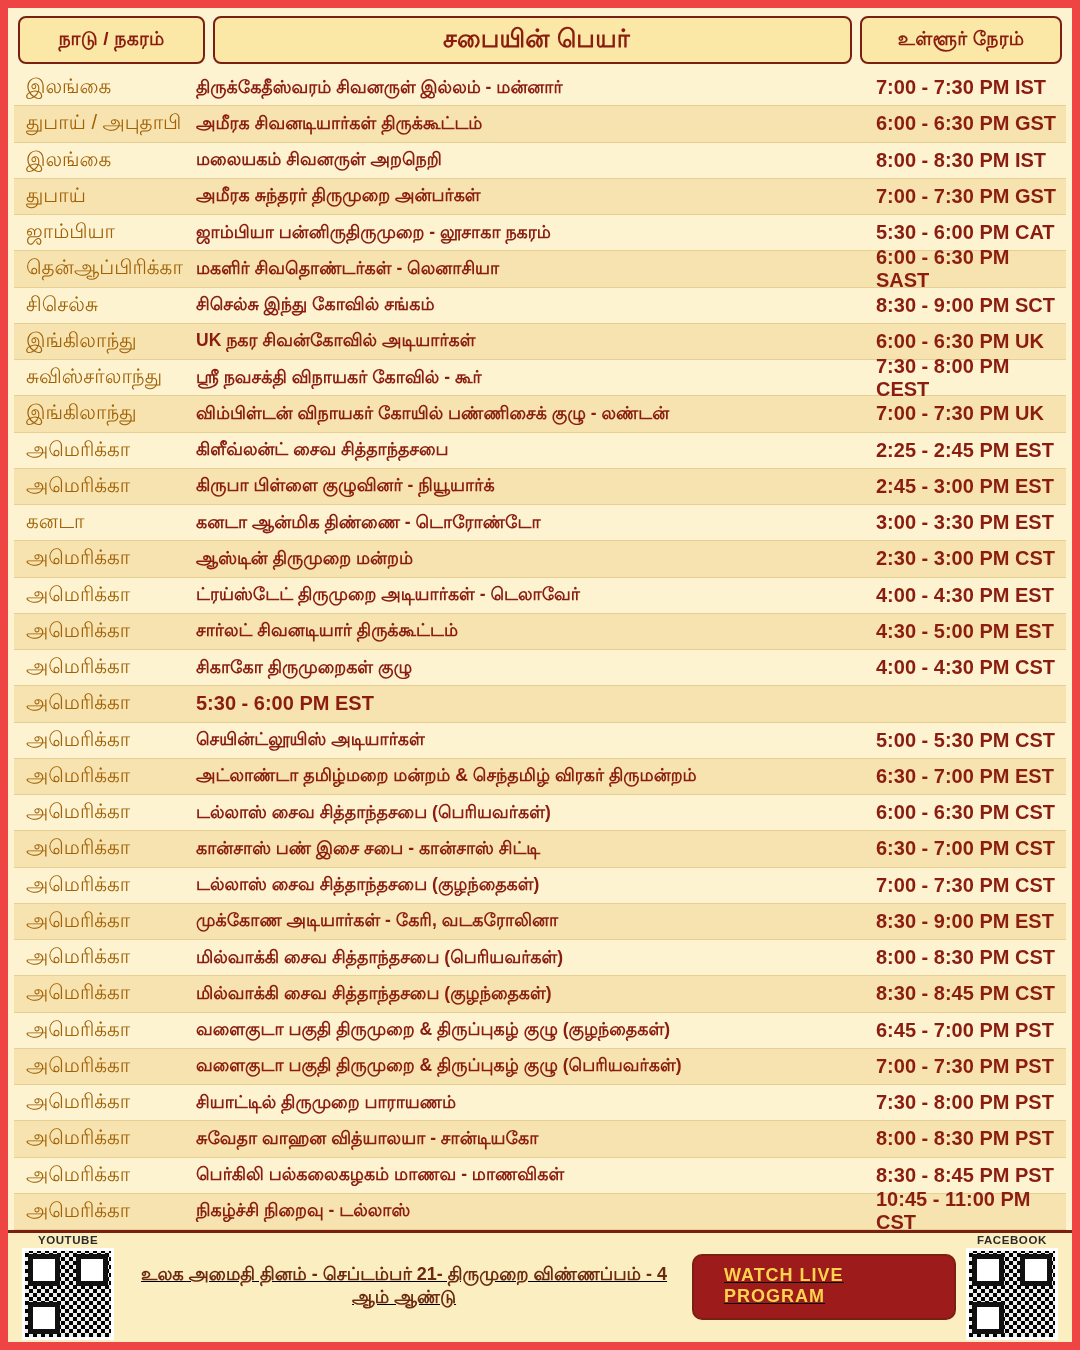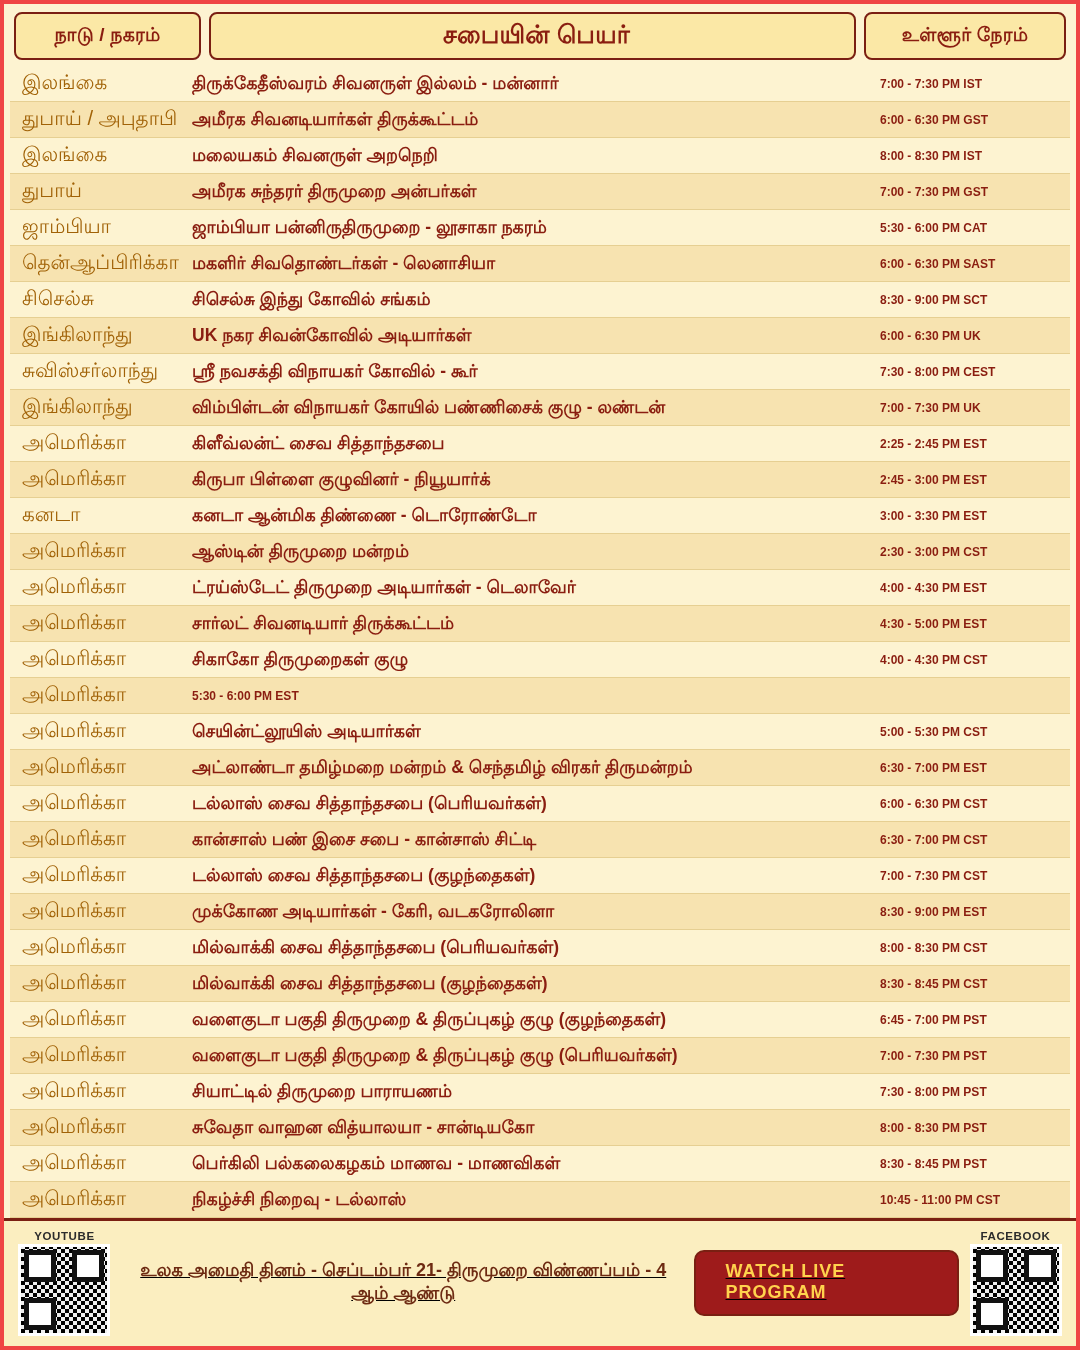--- a/index.html
+++ b/index.html
@@ -12,21 +12,21 @@
     background: #fdf2cf;
     font-family: "Liberation Sans", sans-serif;
     overflow: hidden;
   }
   .sheet {
     position: relative;
     width: 1080px;
     height: 1350px;
     background: #fdf3d1;
     box-sizing: border-box;
-    border: 4px solid #ef4444;
+    border: 8px solid #ef4444;
     display: flex;
     flex-direction: column;
   }
   
   .header-row {
     display: flex;
     align-items: stretch;
     padding: 8px 10px 6px 10px;
     gap: 8px;
     flex: 0 0 auto;
@@ -84,27 +84,27 @@
     overflow: hidden;
   }
   .row .c-time {
     width: 196px;
     flex: 0 0 196px;
     text-align: left;
     padding-left: 6px;
     box-sizing: border-box;
     color: #8a1d10;
     font-weight: bold;
-    font-size: 12px;
+    font-size: 20px;
   }
 
   
   .footer {
     flex: 0 0 auto;
-    height: 128px;
+    height: 112px;
     background: #fbeec0;
     border-top: 3px solid #7a1f12;
     display: flex;
     align-items: center;
     justify-content: space-between;
     padding: 4px 12px 6px 12px;
     box-sizing: border-box;
     position: relative;
   }
   .qr-block {

